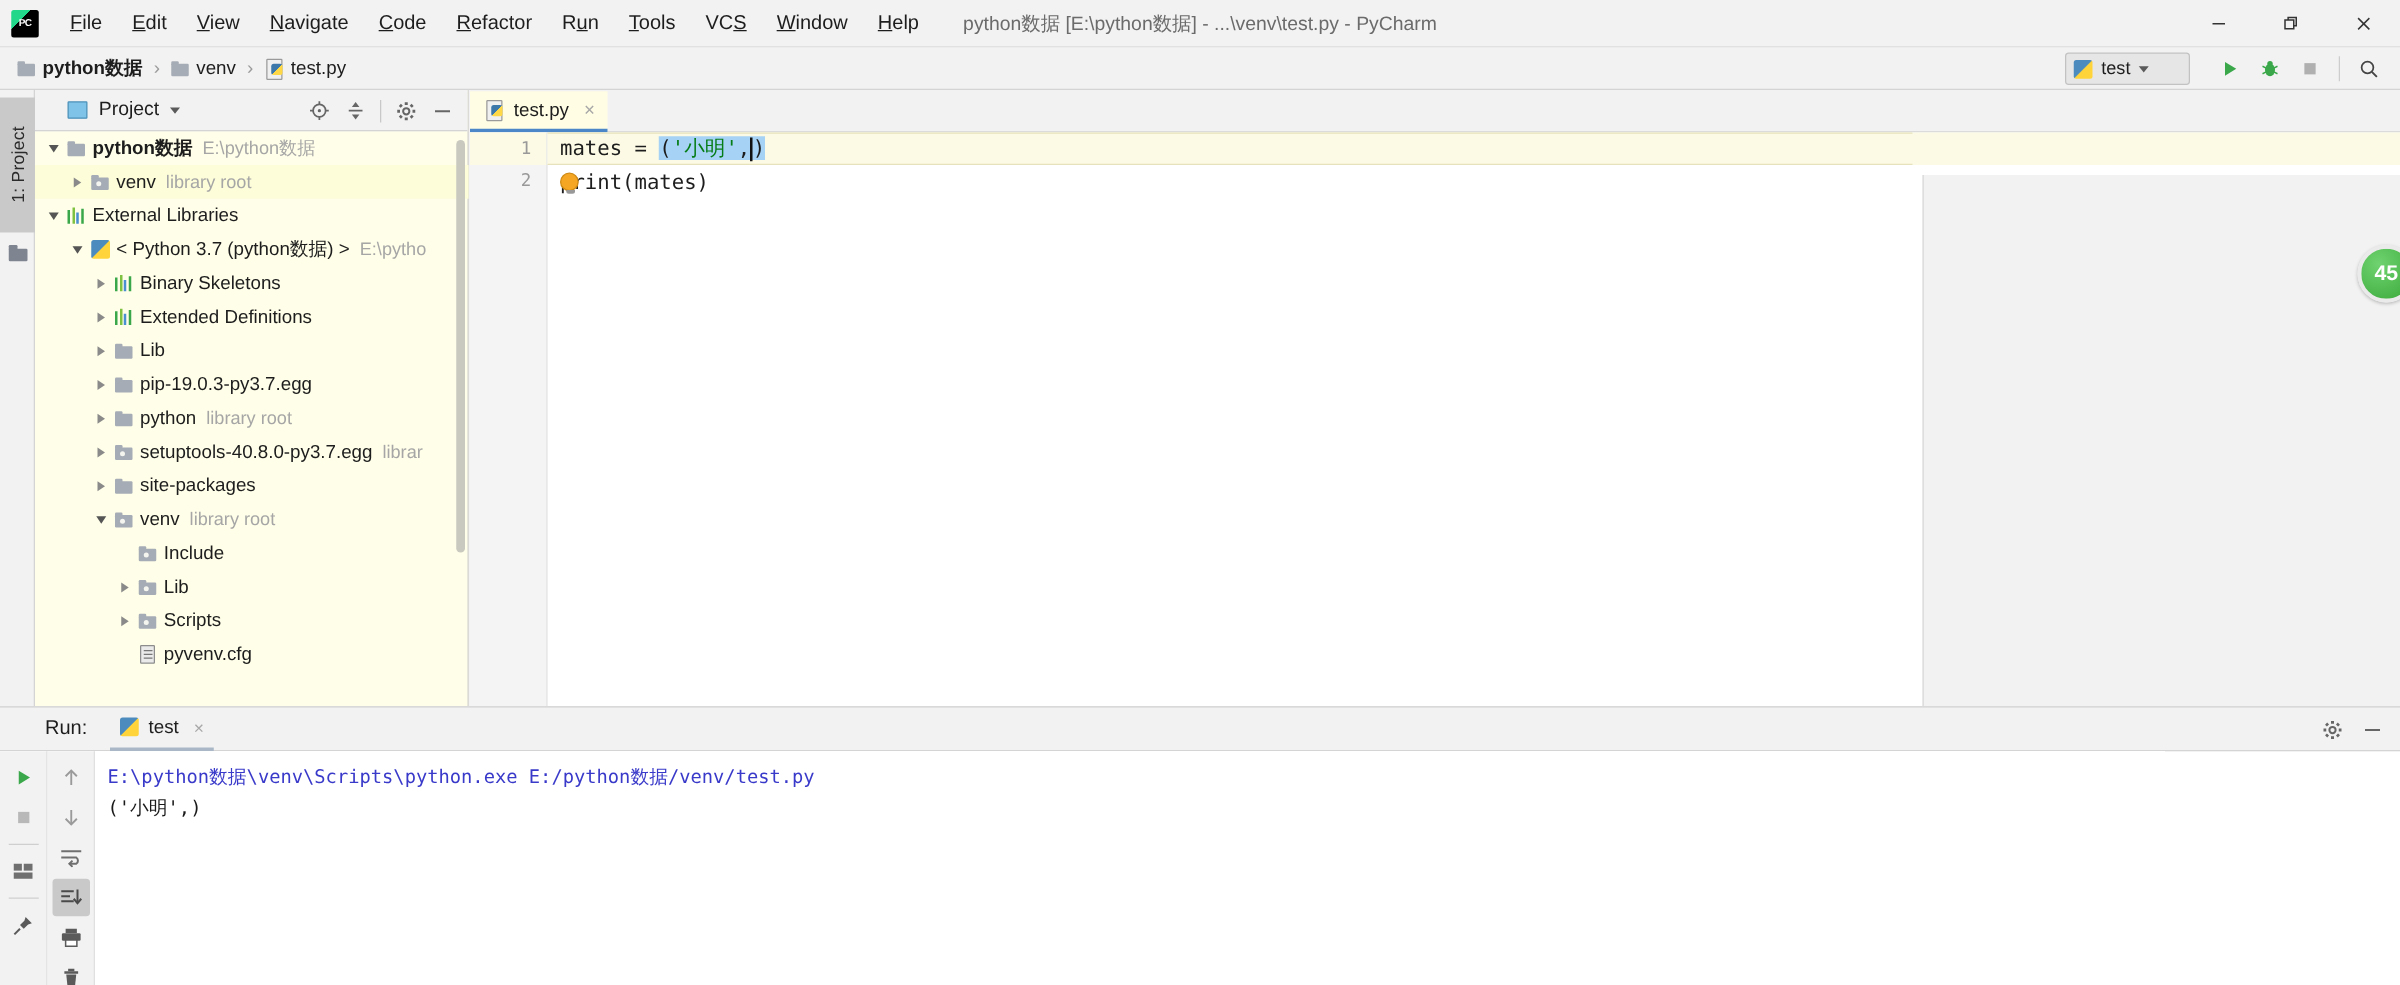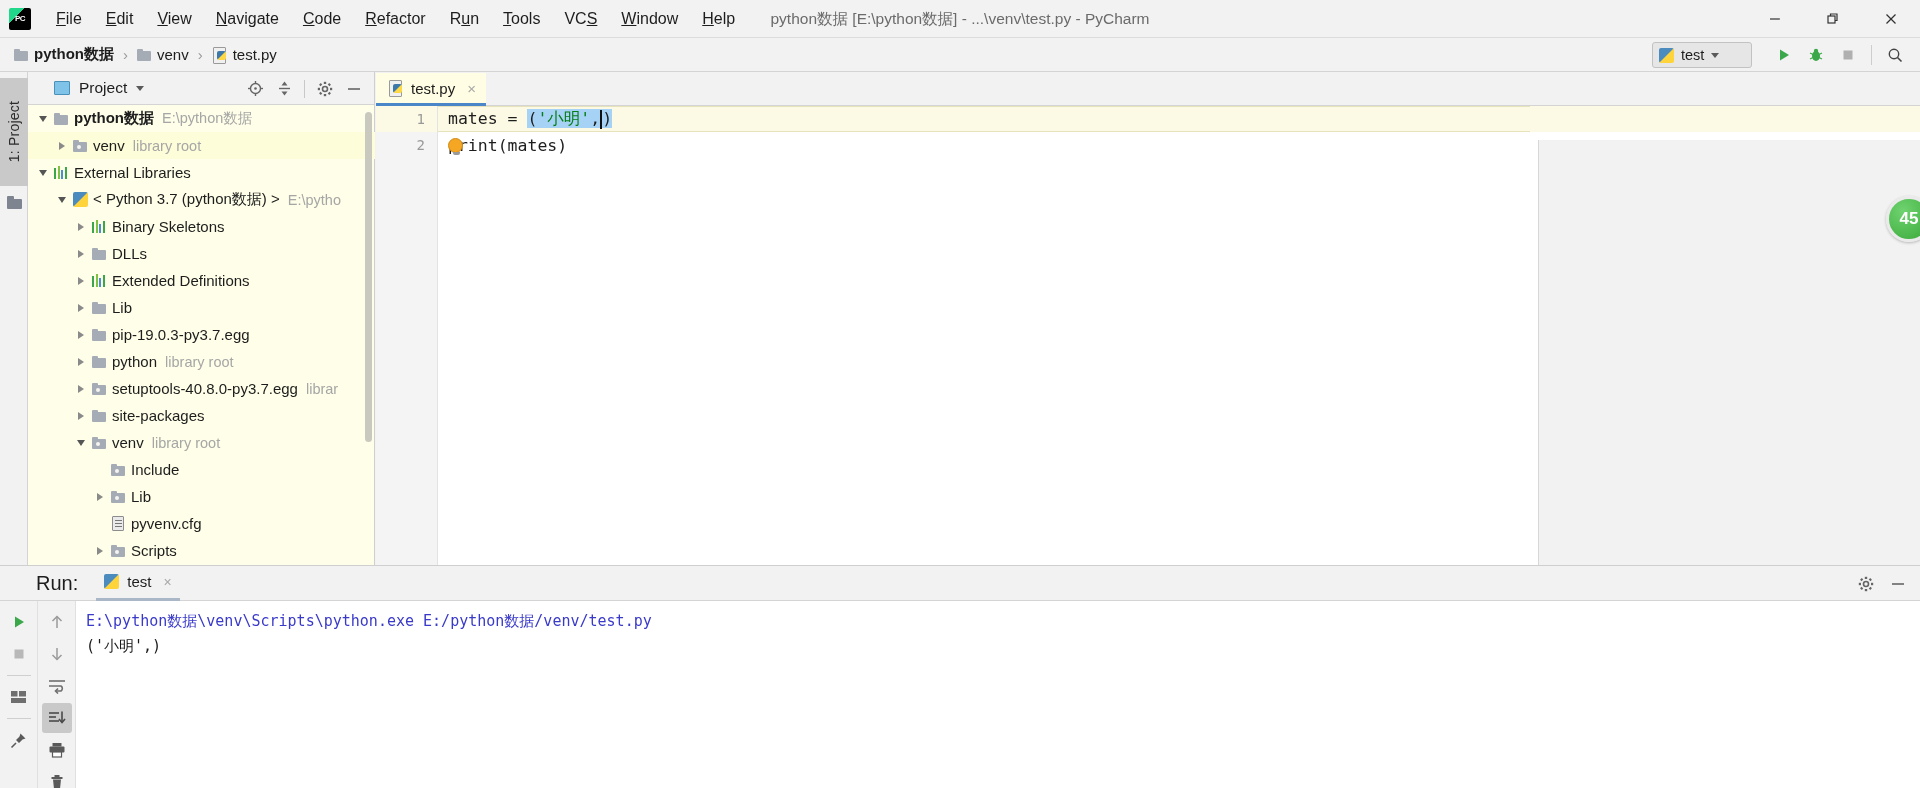--- a/index.html
+++ b/index.html
@@ -209,21 +209,21 @@
     display:flex; align-items:center; justify-content:center;
     color:#fff; font-size:17px; font-weight:bold;
   }
 
   
   .run-panel { position:absolute; left:0; top:565px; width:1920px; height:223px; background:#fff; }
   .run-head {
     height:36px; background:#f2f2f2; display:flex; align-items:center;
     border-top:1px solid #cfcfcf; border-bottom:1px solid #d4d4d4; position:relative;
   }
-  .run-lbl { font-size:20px; color:#1d1d1d; margin-left:36px; margin-right:18px; }
+  .run-lbl { font-size:16px; color:#1d1d1d; margin-left:36px; margin-right:18px; }
   .run-tab {
     height:35px; display:flex; align-items:center; gap:8px; padding:0 8px;
     border-bottom:3px solid #a9b7c6; cursor:default;
   }
   .run-tab .nm{ font-size:15px; color:#1d1d1d; }
   .run-tab .x{ font-size:14px; color:#a8a8a8; margin-left:4px; }
   .run-head-actions{ position:absolute; right:8px; top:0; height:36px; display:flex; align-items:center; gap:4px; }
   .rh-act{ width:28px;height:26px;display:flex;align-items:center;justify-content:center;cursor:default;border-radius:3px; }
 
   .run-body { position:absolute; left:0; top:36px; width:1732px; height:187px; background:#fff; display:flex; }
@@ -472,30 +472,20 @@
             </span>
           </span>
           <span class="tlabel">Binary Skeletons</span>
         </div>
         <div class="trow">
           <span style="width: 44px; flex: 0 0 auto;"></span>
           <span class="twist">
             <span class="ar-r"></span>
           </span>
           <span class="tico">
-            <span class="folder-ico"></span>
-          </span>
-          <span class="tlabel">DLLs</span>
-        </div>
-        <div class="trow">
-          <span style="width: 44px; flex: 0 0 auto;"></span>
-          <span class="twist">
-            <span class="ar-r"></span>
-          </span>
-          <span class="tico">
             <span class="lib-ico">
               <i></i>
               <i></i>
               <i></i>
               <i></i>
             </span>
           </span>
           <span class="tlabel">Extended Definitions</span>
         </div>
         <div class="trow">
@@ -582,37 +572,37 @@
           </span>
           <span class="tico">
             <span class="folder-ico lib">
               <span class="dot"></span>
             </span>
           </span>
           <span class="tlabel">Lib</span>
         </div>
         <div class="trow">
           <span style="width: 63px; flex: 0 0 auto;"></span>
-          <span class="twist"></span>
-          <span class="tico">
-            <span class="cfg-ico"></span>
-          </span>
-          <span class="tlabel">pyvenv.cfg</span>
-        </div>
-        <div class="trow">
-          <span style="width: 63px; flex: 0 0 auto;"></span>
           <span class="twist">
             <span class="ar-r"></span>
           </span>
           <span class="tico">
             <span class="folder-ico lib">
               <span class="dot"></span>
             </span>
           </span>
           <span class="tlabel">Scripts</span>
+        </div>
+        <div class="trow">
+          <span style="width: 63px; flex: 0 0 auto;"></span>
+          <span class="twist"></span>
+          <span class="tico">
+            <span class="cfg-ico"></span>
+          </span>
+          <span class="tlabel">pyvenv.cfg</span>
         </div>
       </div>
     <div class="pp-scroll"></div>
   </div>
 
   <div class="editor-area">
     <div class="tabstrip">
       <div class="etab">
         <span class="pyfile-ico"></span>
         <span class="nm">test.py</span>

